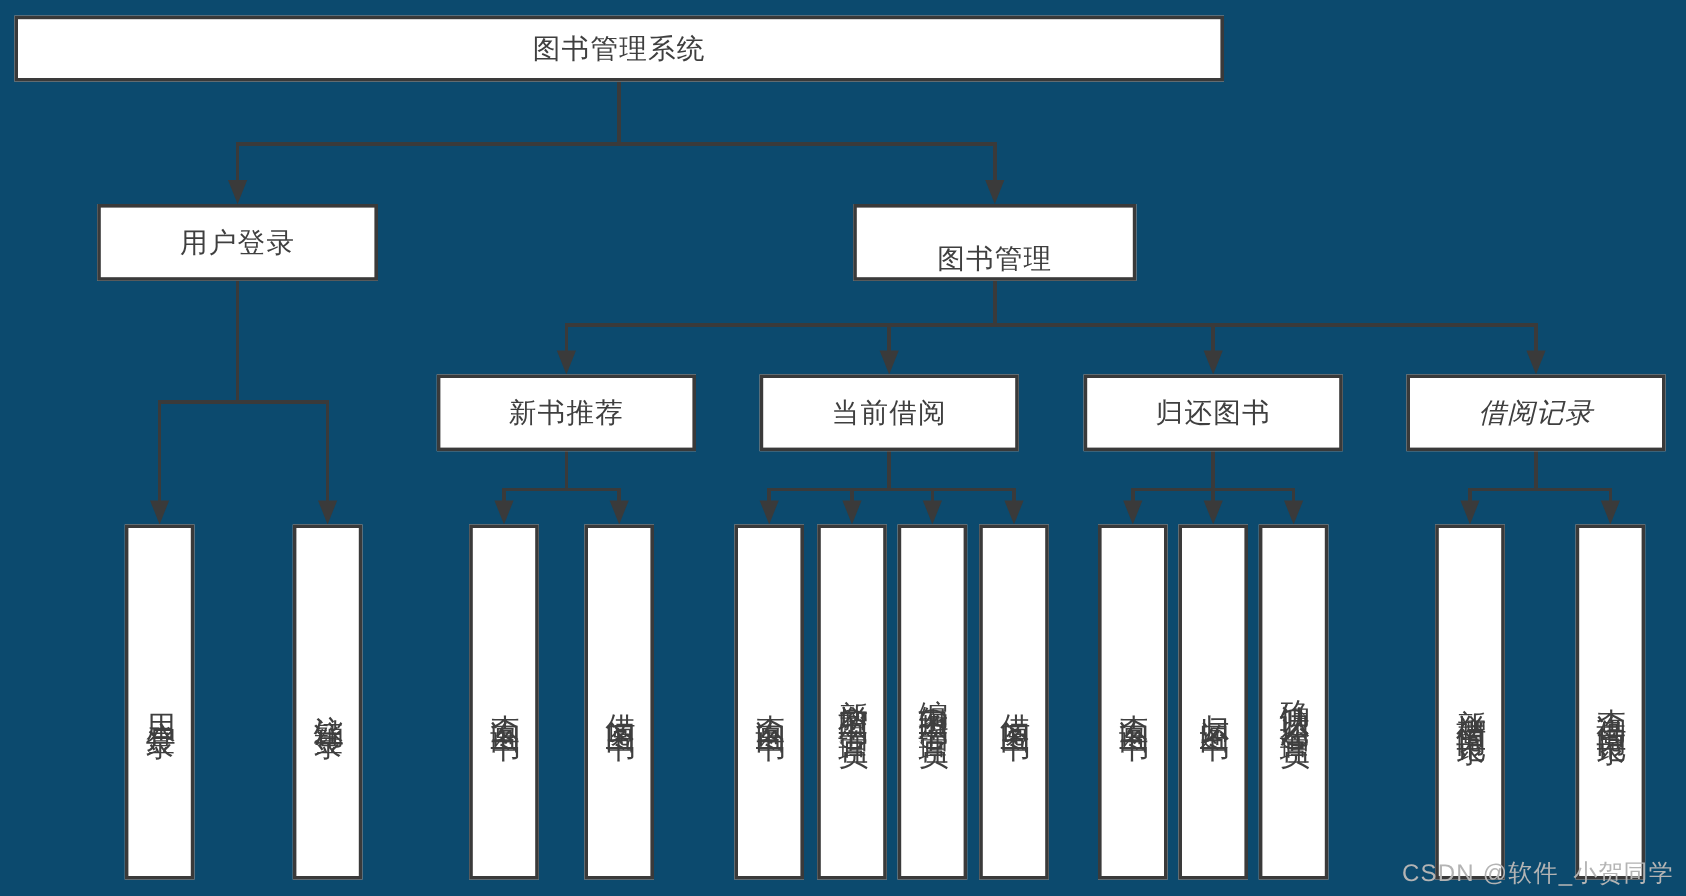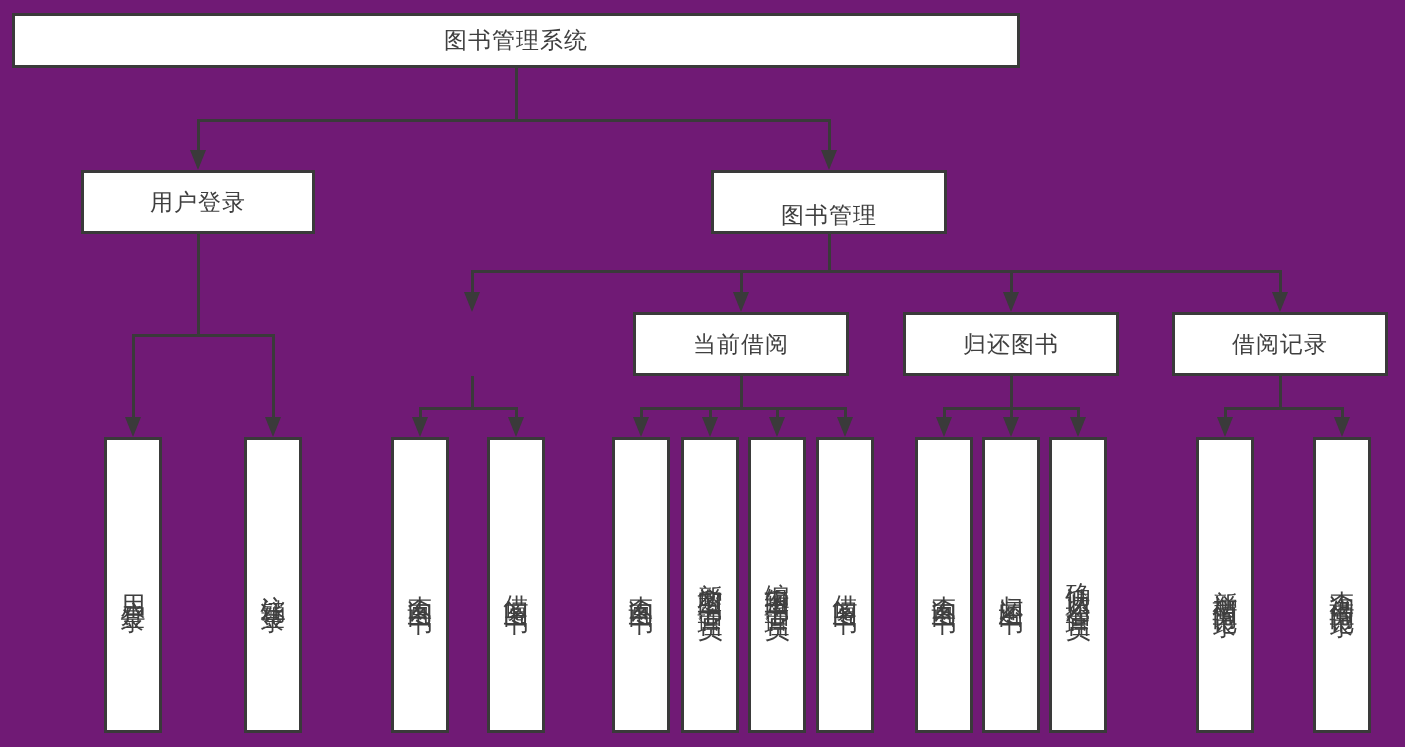--- a/index.html
+++ b/index.html
@@ -4,21 +4,21 @@
 <style>
   html, body {
     margin: 0;
     padding: 0;
     background: #ffffff;
   }
   .canvas {
     position: relative;
     width: 1405px;
     height: 747px;
-    background: #701a75;
+    background: #0c4a6e;
     overflow: hidden;
     font-family: "Liberation Sans", "DejaVu Sans", sans-serif;
   }
   #connector-layer {
     position: absolute;
     left: 0;
     top: 0;
     width: 1405px;
     height: 747px;
     z-index: 1;
@@ -122,27 +122,30 @@
     <span class="label">图书管理系统</span>
   </div>
 
   <div class="node h-node" style="left: 81px; top: 170px; width: 234px; height: 64px;">
     <span class="label">用户登录</span>
   </div>
   <div class="node h-node" style="left: 711px; top: 170px; width: 236px; height: 64px; align-items: flex-end;">
     <span class="label">图书管理</span>
   </div>
 
+  <div class="node h-node" style="left: 364px; top: 312px; width: 216px; height: 64px;">
+    <span class="label">新书推荐</span>
+  </div>
   <div class="node h-node" style="left: 633px; top: 312px; width: 216px; height: 64px;">
     <span class="label">当前借阅</span>
   </div>
   <div class="node h-node" style="left: 903px; top: 312px; width: 216px; height: 64px;">
     <span class="label">归还图书</span>
   </div>
-  <div class="node h-node" style="left: 1172px; top: 312px; width: 216px; height: 64px;">
+  <div class="node h-node" style="left: 1172px; top: 312px; width: 216px; height: 64px; font-style: italic;">
     <span class="label">借阅记录</span>
   </div>
 
   <div class="node v-node" style="left: 104px; top: 437px; width: 58px; height: 296px;">
     <span class="label">用户登录</span>
   </div>
   <div class="node v-node" style="left: 244px; top: 437px; width: 58px; height: 296px;">
     <span class="label">注销登录</span>
   </div>
 
@@ -176,14 +179,15 @@
     <span class="label">确认归还（管理员）</span>
   </div>
 
   <div class="node v-node" style="left: 1196px; top: 437px; width: 58px; height: 296px;">
     <span class="label">新增借阅记录</span>
   </div>
   <div class="node v-node" style="left: 1313px; top: 437px; width: 58px; height: 296px;">
     <span class="label">查询借阅记录</span>
   </div>
 
+  <div class="watermark">CSDN @软件_小贺同学</div>
 
 </div>
 
 </body></html>

